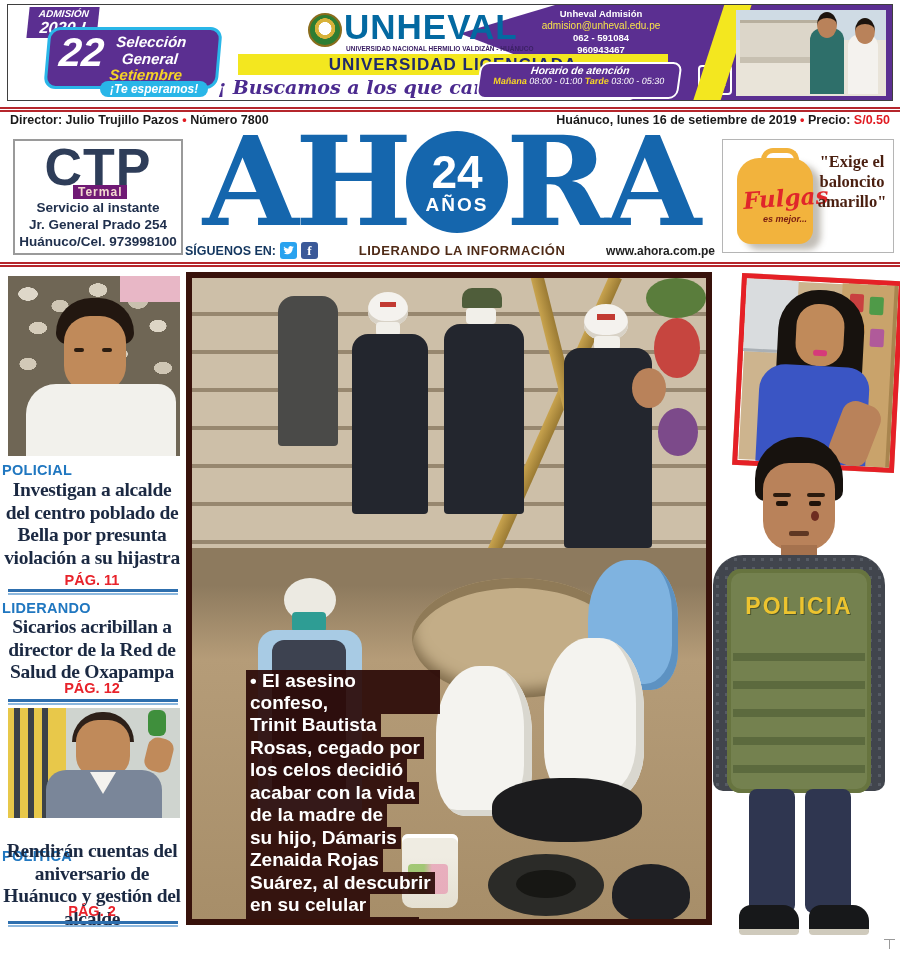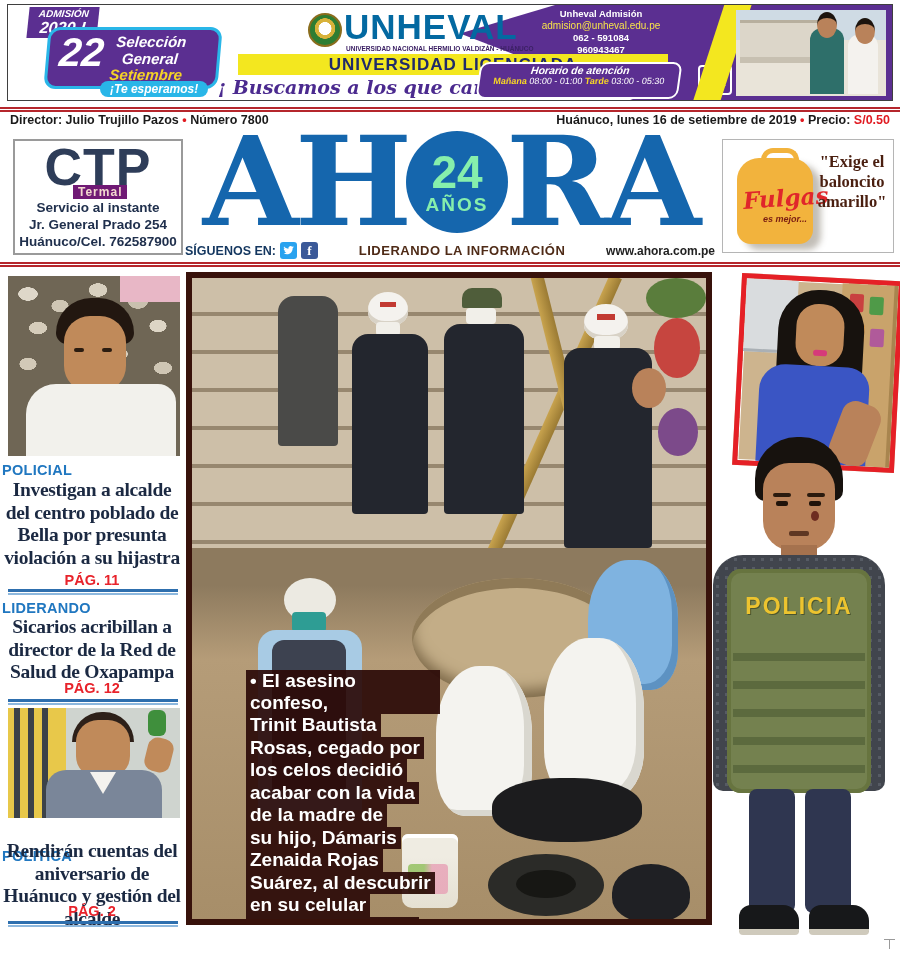--- a/index.html
+++ b/index.html
@@ -72,21 +72,21 @@
   .ctp-logo{position:relative;margin-top:2px;font-size:52px;font-weight:900;color:#2e3d59;
       line-height:0.95;letter-spacing:1px;}
   .ctp-red{position:absolute;left:58px;top:44px;background:#701a75;color:#f3d9cf;
       font-size:12px;font-weight:bold;padding:0 5px;letter-spacing:1px;}
   .ctp-lines{font-size:13.5px;font-weight:bold;color:#20304d;line-height:1.25;margin-top:8px;}
 
   #masthead{left:185px;top:130px;width:530px;height:130px;}
   .mast-row{display:flex;align-items:center;justify-content:center;height:104px;}
   .mast-txt{font-family:"DejaVu Serif",serif;font-weight:bold;font-size:124px;line-height:92px;
       color:#1566ad;letter-spacing:-4px;}
-  .badge{width:102px;height:102px;border-radius:50%;background:#1566ad;color:#86efac;
+  .badge{width:102px;height:102px;border-radius:50%;background:#1566ad;color:#ffffff;
       display:flex;flex-direction:column;align-items:center;justify-content:center;margin:0 -2px;z-index:2;}
   .badge .n{font-size:46px;font-weight:900;line-height:1;}
   .badge .a{font-size:19px;font-weight:900;letter-spacing:2px;line-height:1.1;}
   .mast-sub{display:flex;justify-content:space-between;align-items:center;margin-top:8px;}
   .follow{font-size:12.5px;font-weight:bold;color:#13365f;display:flex;align-items:center;gap:4px;}
   .sicon{width:17px;height:17px;border-radius:3px;display:inline-flex;align-items:center;justify-content:center;}
   .tw{background:#2aa3ef;}
   .fb{background:#3b5998;color:#fff;font-weight:900;font-size:13px;font-family:"Liberation Serif",serif;}
   .slogan{font-size:13px;font-weight:900;color:#4f2b17;letter-spacing:0.5px;}
   .website{font-size:12px;font-weight:bold;color:#222;}
@@ -293,21 +293,21 @@
       <span class="red">S/0.50</span>
     </span>
   </div>
 
   <div class="abs" id="ctp-ad">
     <div class="ctp-logo">CTP</div>
     <div class="ctp-red">Termal</div>
     <div class="ctp-lines">
       <div>Servicio al instante</div>
       <div>Jr. General Prado 254</div>
-      <div>Huánuco/Cel. 762587900</div>
+      <div>Huánuco/Cel. 973998100</div>
     </div>
   </div>
 
   <div class="abs" id="masthead">
     <div class="mast-row">
       <span class="mast-txt">AH</span>
       <span class="badge">
         <span class="n">24</span>
         <span class="a">AÑOS</span>
       </span>

